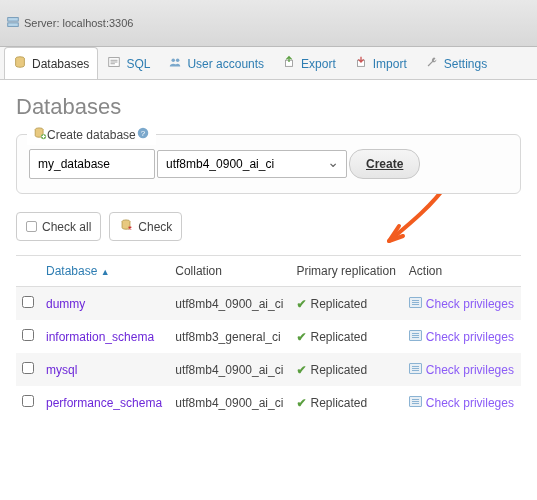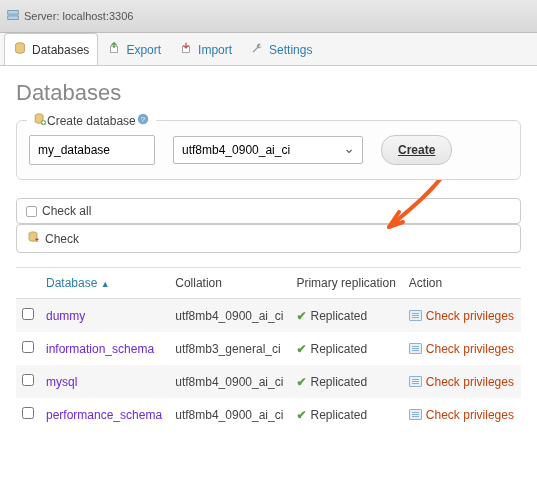--- a/index.html
+++ b/index.html
@@ -1,44 +1,44 @@
 <!DOCTYPE html>
 <html><head>
 <meta charset="utf-8">
 <style>
 * { box-sizing: border-box; margin: 0; padding: 0; }
 body { font-family: -apple-system, BlinkMacSystemFont, "Segoe UI", Arial, sans-serif; font-size: 12px; background: #fff; color: #444; width: 537px; height: 500px; overflow: hidden; }
-.titlebar { background: linear-gradient(#e8e8e8,#d8d8d8); border-bottom: 1px solid #bbb; padding: 8px 6px; font-size: 11px; color: #555; display: flex; align-items: center; gap: 4px; }
+.titlebar { background: linear-gradient(#e8e8e8,#d8d8d8); border-bottom: 1px solid #bbb; padding: 15px 6px; font-size: 11px; color: #555; display: flex; align-items: center; gap: 4px; }
 .tabs { display: flex; border-bottom: 1px solid #ccc; background: #f5f5f5; padding: 0 4px; overflow: hidden; }
 .tab { padding: 7px 8px; display: flex; align-items: center; gap: 5px; color: #2e7db2; cursor: pointer; border: 1px solid transparent; border-bottom: none; font-size: 12px; white-space: nowrap; }
 .tab.active { background: #fff; border-color: #ccc; border-radius: 4px 4px 0 0; color: #333; }
 .content { padding: 14px 16px; }
 h2 { font-weight: 400; color: #888; font-size: 22px; margin-bottom: 14px; }
 .fieldset { border: 1px solid #d8d8d8; border-radius: 6px; padding: 14px 12px 14px 12px; position: relative; margin-bottom: 18px; background: #fdfdfd; }
 .legend { position: absolute; top: -11px; left: 10px; background: #fff; padding: 2px 6px; font-size: 12px; color: #444; display: flex; align-items: center; gap: 0; }
-.form-row { display: flex; gap: 18px; align-items: center; }
+.form-row { display: flex; gap: 2px; align-items: center; }
 input[type=text] { border: 1px solid #bbb; padding: 7px 8px; font-size: 12px; width: 126px; border-radius: 2px; }
 select { border: 1px solid #bbb; padding: 6px 28px 6px 8px; font-size: 12px; width: 190px; border-radius: 2px; background: #fff; appearance: none; }
 .select-wrap { position: relative; display: inline-block; }
 .select-wrap::after { content: "⌄"; position: absolute; right: 8px; top: 4px; color: #666; pointer-events: none; font-size: 14px; }
 .btn { background: linear-gradient(#f5f5f5,#e6e6e6); border: 1px solid #c8c8c8; padding: 7px 16px; border-radius: 14px; cursor: pointer; font-size: 12px; color: #333; font-weight: 700; text-decoration: underline; }
-.toolbar { display: flex; margin-bottom: 14px; flex-direction: column; }
+.toolbar { display: flex; gap: 8px; margin-bottom: 14px; }
 .tbtn { border: 1px solid #ccc; padding: 5px 9px; border-radius: 4px; display: flex; align-items: center; gap: 5px; cursor: pointer; font-size: 12px; background: #fff; }
 .tbtn .cb { width: 11px; height: 11px; border: 1px solid #aaa; border-radius: 2px; }
 table { width: 100%; border-collapse: collapse; }
 th { text-align: left; padding: 8px 6px; font-weight: 400; font-size: 12px; background: #fff; border-bottom: 1px solid #ddd; border-top: 1px solid #ddd; }
 th.sorted a { color: #2e7db2; }
 tbody tr:nth-child(odd) { background: #f6f6f6; }
 tbody tr:nth-child(even) { background: #fff; }
 td { padding: 9px 6px; vertical-align: middle; }
 td.link a, th a { color: #6d28d9; text-decoration: none; cursor: pointer; }
 .cb-cell { width: 20px; }
 .cb-cell input { width: 12px; height: 12px; }
 .ok { color: #5a9e3f; font-weight: bold; margin-right: 4px; }
-.action { display: flex; align-items: center; gap: 4px; color: #c2410c; cursor: pointer; }
+.action { display: flex; align-items: flex-start; gap: 4px; color: #8b5cf6; cursor: pointer; }
 .ico { width: 14px; height: 14px; display: inline-block; }
 .arrow { position: absolute; right: 80px; top: 96px; pointer-events: none; }
 .priv-icon { width:13px; height:11px; background:#e8eff5; border:1px solid #8bb3d3; border-radius:1px; display:inline-block; position:relative; }
 .priv-icon::before { content:""; position:absolute; left:2px; top:2px; width:7px; height:1px; background:#8bb3d3; box-shadow:0 2px 0 #8bb3d3, 0 4px 0 #8bb3d3; }
 .sort-arrow { font-size: 9px; color: #2e7db2; vertical-align: middle; }
 </style>
 </head>
 <body>
 
 <div class="titlebar">
@@ -49,20 +49,35 @@
   <span>Server: localhost:3306</span>
 </div>
 
 <div class="tabs">
   <div class="tab active">
       <span><svg class="ico" viewBox="0 0 16 16">
           <ellipse cx="8" cy="4" rx="5" ry="2" fill="#e8c980" stroke="#b89b50"></ellipse>
           <path d="M3 4v8c0 1.1 2.2 2 5 2s5-.9 5-2V4" fill="#e8c980" stroke="#b89b50"></path>
         </svg></span>
       <span>Databases</span>
+    </div>
+  <div class="tab">
+      <span><svg class="ico" viewBox="0 0 16 16">
+          <rect x="2" y="3" width="12" height="10" fill="#fff" stroke="#999"></rect>
+          <path d="M4 6h8M4 8h8M4 10h5" stroke="#999"></path>
+        </svg></span>
+      <span>SQL</span>
+    </div>
+  <div class="tab">
+      <span><svg class="ico" viewBox="0 0 16 16">
+          <circle cx="6" cy="6" r="2" fill="#7ba8cc"></circle>
+          <circle cx="11" cy="6" r="2" fill="#7ba8cc"></circle>
+          <path d="M2 13c0-2 2-3 4-3s4 1 4 3M8 13c0-2 1.5-3 3-3s3 1 3 3" fill="#7ba8cc"></path>
+        </svg></span>
+      <span>User accounts</span>
     </div>
   <div class="tab">
       <span><svg class="ico" viewBox="0 0 16 16">
           <rect x="4" y="6" width="8" height="7" fill="#fff" stroke="#999"></rect>
           <path d="M8 2v6M5 5l3-3 3 3" fill="none" stroke="#5a9e3f" stroke-width="1.5"></path>
         </svg></span>
       <span>Export</span>
     </div>
   <div class="tab">
       <span><svg class="ico" viewBox="0 0 16 16">

